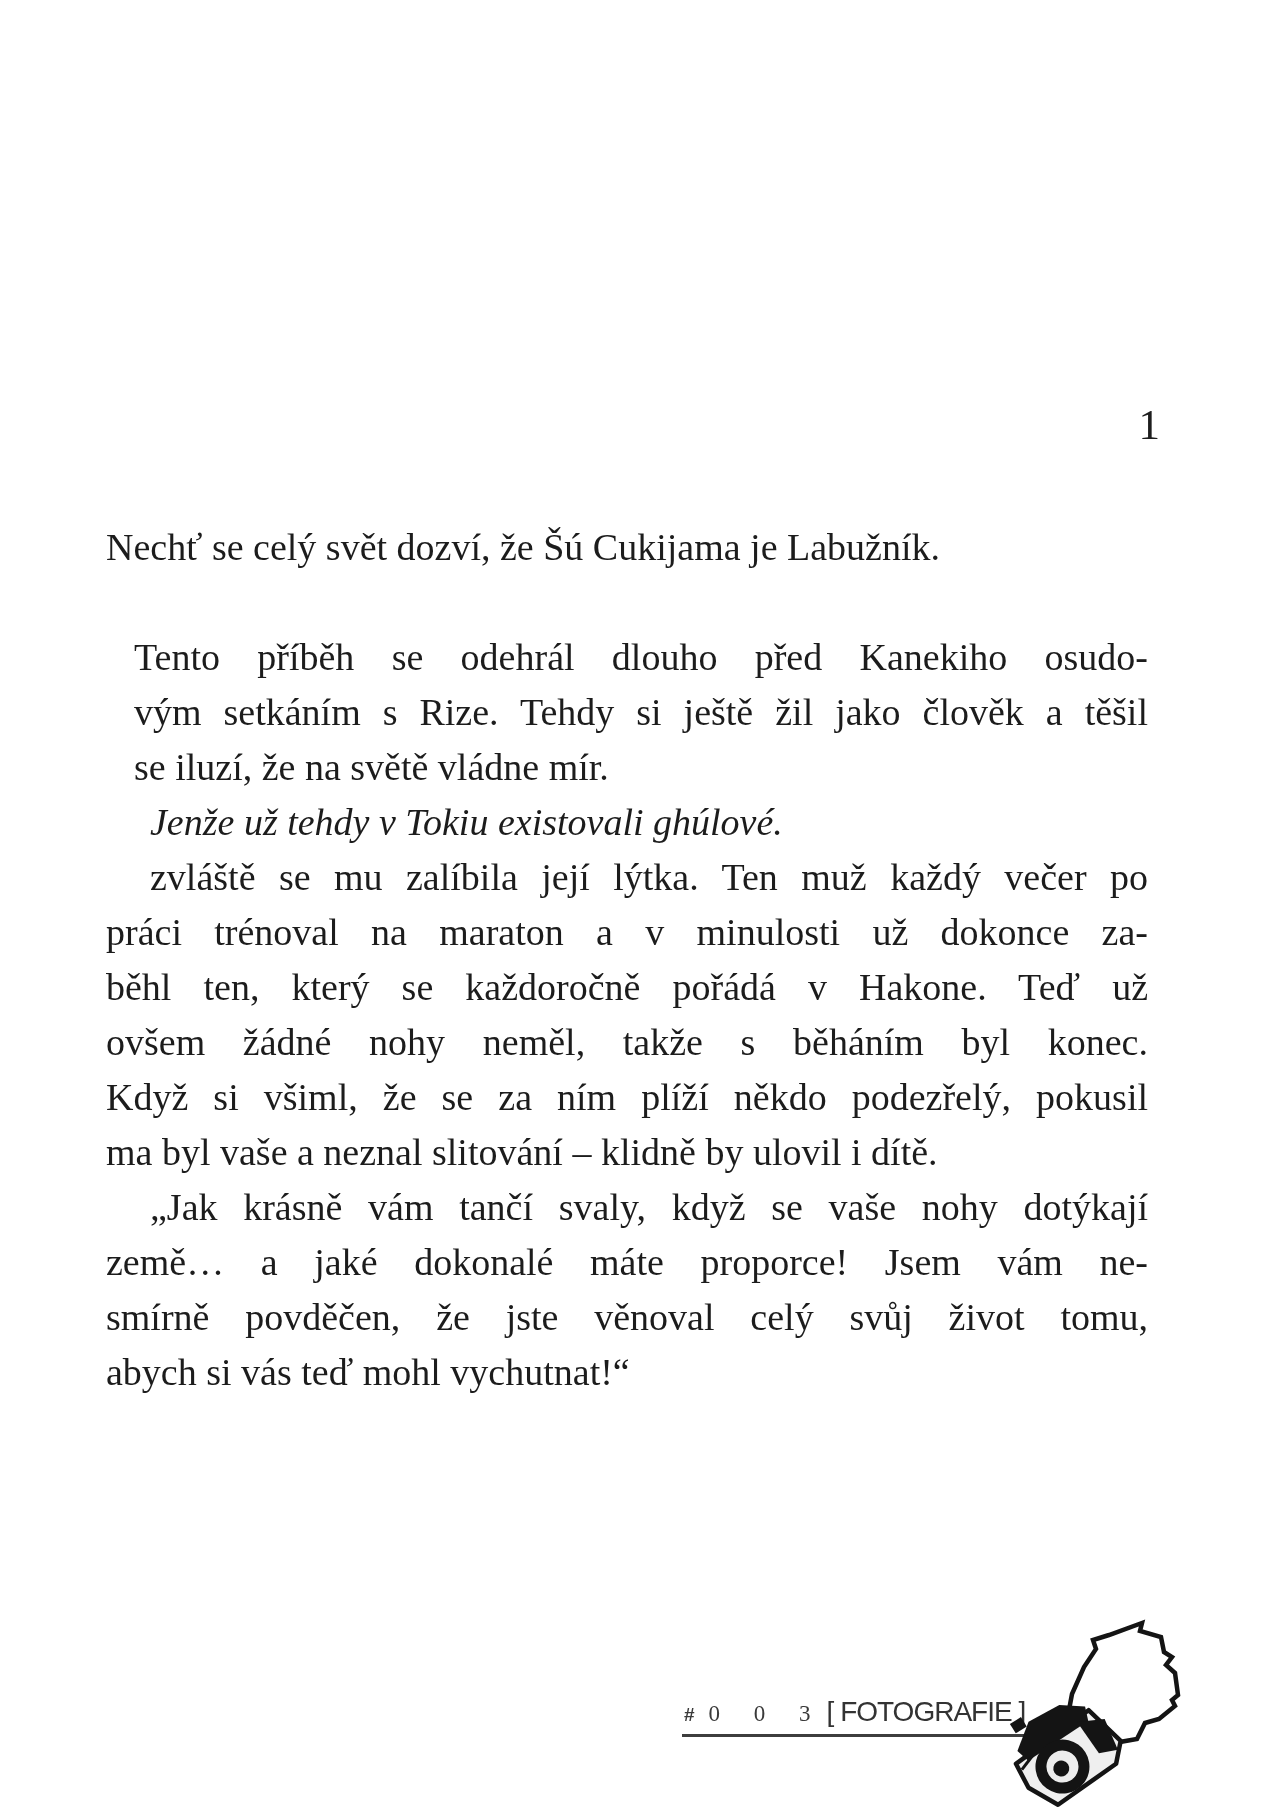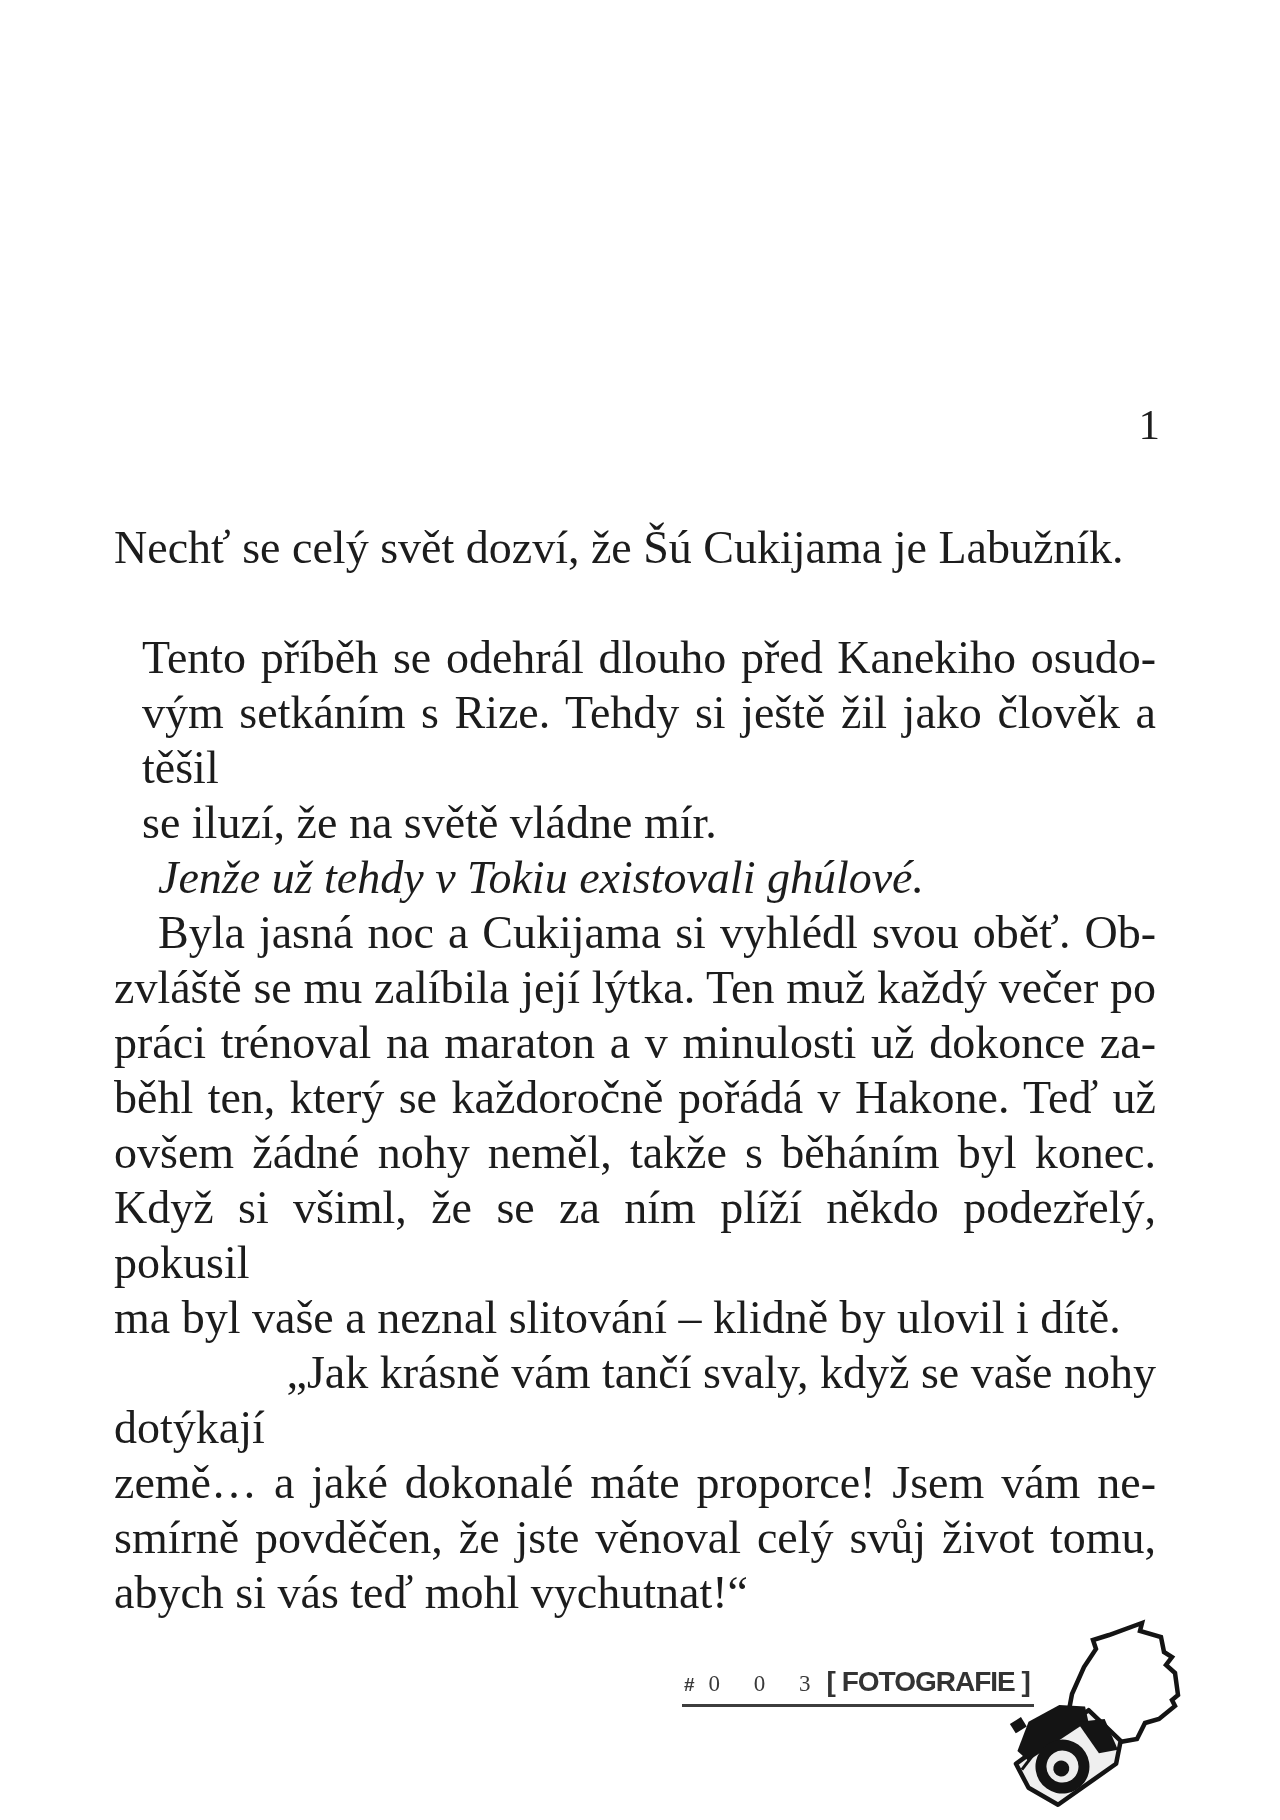--- a/index.html
+++ b/index.html
@@ -18,23 +18,23 @@
     left: 118px;
     width: 1042px;
     text-align: right;
     font-size: 43px;
     line-height: 50px;
     color: #1e1e1e;
   }
   .text-block {
     position: absolute;
     top: 520px;
-    left: 114px;
+    left: 106px;
     width: 1042px;
-    font-size: 46px;
+    font-size: 38px;
     line-height: 55px;
   }
   .paragraph { margin: 0; }
   .paragraph.gap-before { margin-top: 55px; margin-left: 28px; }
   .paragraph.italic { font-style: italic; }
   .line {
     text-align: justify;
     text-align-last: justify;
     white-space: normal;
   }
@@ -60,24 +60,25 @@
     margin-right: 14px;
   }
   .footer-digits {
     font-family: Liberation Serif, serif;
     font-size: 23px;
     letter-spacing: 14px;
     margin-right: 2px;
   }
   .footer-title {
     font-family: "Liberation Sans", sans-serif;
-    font-weight: bold;
+    font-weight: normal;
     font-size: 28px;
     letter-spacing: -1px;
     color: #333333;
+    margin-top: 30px;
   }
   .camera-art {
     position: absolute;
     left: 1008px;
     top: 1606px;
     width: 180px;
     height: 205px;
   }
 </style>
 </head>
@@ -93,21 +94,20 @@
       </div>
       <div class="paragraph gap-before">
         <div class="line">Tento příběh se odehrál dlouho před Kanekiho osudo-</div>
         <div class="line">vým setkáním s Rize. Tehdy si ještě žil jako člověk a těšil</div>
         <div class="line last">se iluzí, že na světě vládne mír.</div>
       </div>
       <div class="paragraph indent italic">
         <div class="line last">Jenže už tehdy v Tokiu existovali ghúlové.</div>
       </div>
       <div class="paragraph indent">
-        <div class="line">Byla jasná noc a Cukijama si vyhlédl svou oběť. Ob-</div>
         <div class="line">zvláště se mu zalíbila její lýtka. Ten muž každý večer po</div>
         <div class="line">práci trénoval na maraton a v minulosti už dokonce za-</div>
         <div class="line">běhl ten, který se každoročně pořádá v Hakone. Teď už</div>
         <div class="line">ovšem žádné nohy neměl, takže s běháním byl konec.</div>
         <div class="line">Když si všiml, že se za ním plíží někdo podezřelý, pokusil</div>
         <div class="line last">ma byl vaše a neznal slitování – klidně by ulovil i dítě.</div>
       </div>
       <div class="paragraph indent">
         <div class="line">„Jak krásně vám tančí svaly, když se vaše nohy dotýkají</div>
         <div class="line">země… a jaké dokonalé máte proporce! Jsem vám ne-</div>

